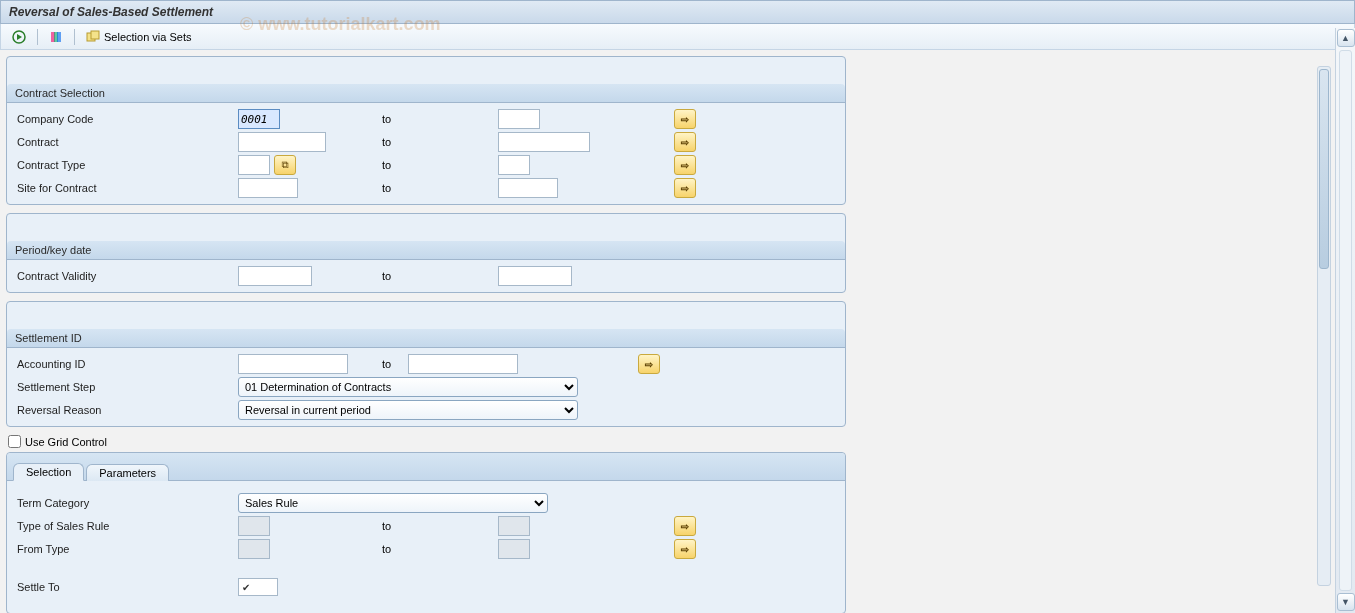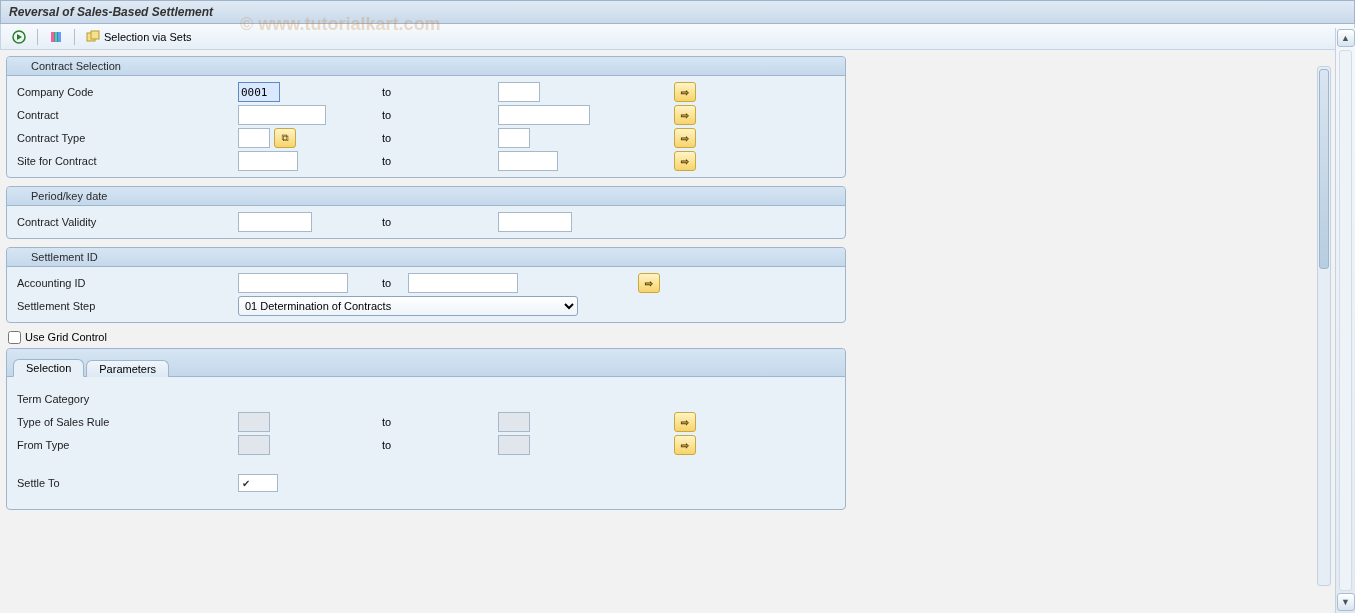--- a/index.html
+++ b/index.html
@@ -7,46 +7,46 @@
 
 .title-bar { background: linear-gradient(#e0eaf4, #c9d9ea); border: 1px solid #9fb5cc; padding: 4px 8px; font-weight: bold; font-style: italic; font-size: 12px; color: #333; }
 
 .toolbar { background: linear-gradient(#f7fbfe, #e6eef6); border: 1px solid #c5d5e5; border-top: none; padding: 3px 6px; display: flex; align-items: center; gap: 4px; height: 26px; text-align: center; }
 .toolbar-btn { display: inline-flex; align-items: center; padding: 2px 4px; border: 1px solid transparent; border-radius: 3px; cursor: pointer; }
 .toolbar-sep { width: 1px; height: 16px; background: #b0c0d0; margin: 0 2px; }
 
 .content { padding: 6px 6px 6px 6px; position: relative; }
 
 .group-box { border: 1px solid #9fb5cc; border-radius: 4px; margin-bottom: 8px; background: #e8f0f8; width: 840px; }
-.group-header { background: linear-gradient(#d6e5f3, #c4d8eb); border-bottom: 1px solid #9fb5cc; border-radius: 4px 4px 0 0; padding: 3px 24px; color: #2a2a2a; }
+.group-header { background: linear-gradient(#d6e5f3, #c4d8eb); border-bottom: 1px solid #9fb5cc; border-radius: 4px 4px 0 0; padding: 3px 8px; color: #2a2a2a; margin-top: 27px; }
 .group-body { padding: 4px 6px; }
 
 .form-row { display: flex; align-items: center; height: 22px; margin: 1px 0; }
 .form-label { width: 225px; padding-left: 4px; color: #222; }
 .form-val { display: flex; align-items: center; gap: 4px; }
 .to-label { width: 120px; padding-left: 4px; }
 .to-col { width: 140px; display:flex; }
 
-input.sap-input { height: 20px; border: 1px solid #a6b8c9; background: #fff; padding: 0 2px; font-family: monospace; font-size: 11px; }
+input.sap-input { height: 20px; border: 1px solid #a6b8c9; background: #fff; padding: 0 2px; font-family: monospace; font-size: 11px; font-style: italic; }
 input.sap-input.w-small { width: 42px; }
 input.sap-input.w-med { width: 88px; }
 input.sap-input.w-code { width: 42px; background:#fff; }
 input.sap-input.highlight { background: #d9e8ff; border:1px solid #5b8cc2; }
 input.sap-input.w-wide { width: 92px; }
 input.sap-input.disabled { background: #e0e6ec; }
 
 select.sap-select { height: 20px; border: 1px solid #8aa6c1; background: linear-gradient(#fff,#eef4fa); font-size: 11px; padding: 0 2px; width: 340px; border-radius:3px; }
 
 .range-btn { width: 22px; height: 20px; background: linear-gradient(#fff4c6,#f7d36b); border: 1px solid #c9a93e; border-radius: 3px; display: inline-flex; align-items: center; justify-content: center; cursor: pointer; margin-left: 36px; }
 .range-btn::before { content:"⇨"; color:#5a3e00; font-size:10px; font-weight:bold; }
 
 .f4-btn { width: 22px; height: 20px; background: linear-gradient(#fff4c6,#f7d36b); border: 1px solid #c9a93e; border-radius: 3px; display:inline-flex; align-items:center; justify-content:center; cursor:pointer; }
 .f4-btn::before { content:"⧉"; font-size:10px; color:#5a3e00; }
 
-.checkbox-row { display:flex; align-items:flex-start; margin: 6px 0 4px 2px; }
+.checkbox-row { display:flex; align-items:center; margin: 6px 0 4px 2px; }
 .checkbox-row input { margin-right:4px; }
 
 .tab-strip-wrap { border: 1px solid #9fb5cc; border-radius: 4px; width: 840px; background: #e8f0f8; }
 .tab-strip { display:flex; align-items:flex-end; padding: 0 6px; background: linear-gradient(#d6e5f3,#c4d8eb); border-bottom:1px solid #9fb5cc; border-radius:4px 4px 0 0; height:28px; }
 .tab { padding: 2px 12px; border:1px solid #9fb5cc; border-bottom:none; border-radius:6px 6px 0 0; background: linear-gradient(#f0f6fb,#dce8f3); margin-right:2px; cursor:pointer; position:relative; top:1px; }
 .tab.active { background:#e8f0f8; border-bottom:1px solid #e8f0f8; }
 .tab-body { padding: 10px 6px 14px 6px; }
 
 .watermark { position:absolute; left:240px; top:14px; font-size:18px; color: rgba(200,120,40,0.25); font-weight:bold; pointer-events:none; }
 
@@ -173,36 +173,41 @@
         <div class="to-label" style="width:30px;">to</div>
         <div class="to-col" style="width:230px;">
             <input class="sap-input" style="width: 110px;" value="">
           </div>
         <span class="range-btn" style="margin-left:0;"></span>
       </div>
       <div class="form-row">
         <div class="form-label">Settlement Step</div>
         <select class="sap-select"><option>01 Determination of Contracts</option></select>
       </div>
+      <div class="form-row">
+        <div class="form-label">Reversal Reason</div>
+        <select class="sap-select"><option>Reversal in current period</option></select>
+      </div>
     </div>
   </div>
 
   <div class="checkbox-row">
     <input type="checkbox" style="">
     <span>Use Grid Control</span>
   </div>
 
   <div class="tab-strip-wrap">
     <div class="tab-strip">
       <div class="tab active">Selection</div>
       <div class="tab">Parameters</div>
     </div>
     <div class="tab-body">
       <div class="form-row">
         <div class="form-label">Term Category</div>
+        <select class="sap-select" style="width:310px;"><option>Sales Rule</option></select>
       </div>
       <div class="form-row">
         <div class="form-label">Type of Sales Rule</div>
         <div class="form-val" style="width:140px;">
             <input class="sap-input disabled" style="width: 32px;" value="">
           </div>
         <div class="to-label">to</div>
         <div class="to-col">
             <input class="sap-input disabled" style="width: 32px;" value="">
           </div>

